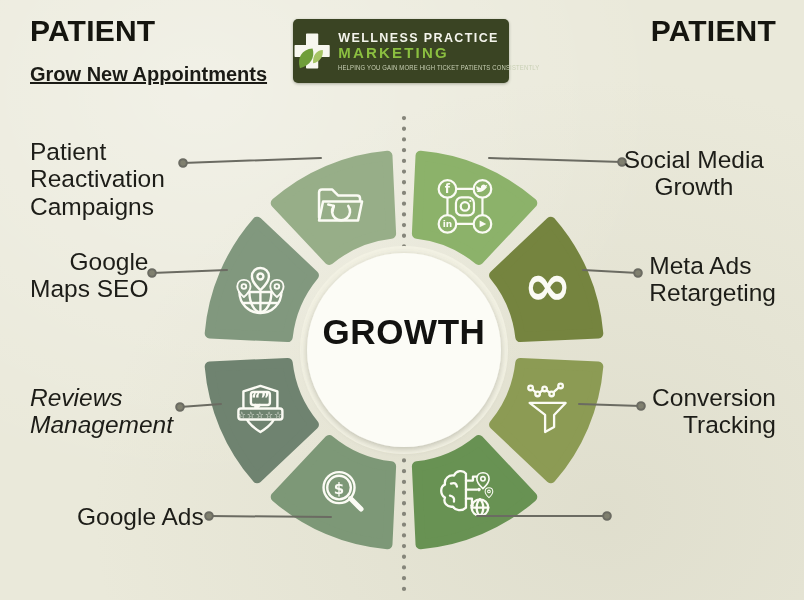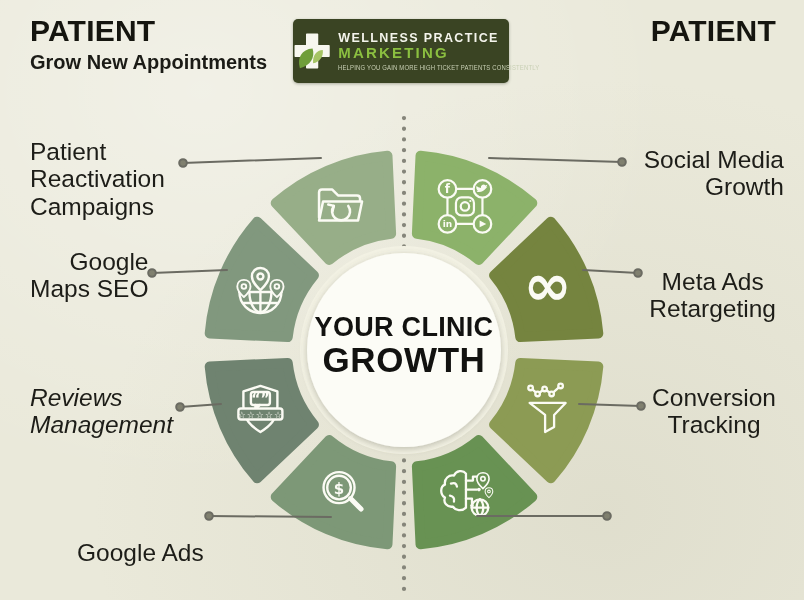--- a/index.html
+++ b/index.html
@@ -8,45 +8,45 @@
     background:#eae9da;
     background-image:
       radial-gradient(ellipse at 25% 15%, rgba(255,255,255,0.35), transparent 55%),
       radial-gradient(ellipse at 75% 85%, rgba(186,184,160,0.22), transparent 60%);
     font-family:"Liberation Sans", sans-serif;color:#1b1b16;
   }
   .hdr{position:absolute;top:15px;}
   .hdr-left{left:30px;text-align:left;}
   .hdr-right{right:28px;text-align:right;}
   .h-big{font-size:30px;font-weight:700;line-height:1.05;letter-spacing:0.2px;color:#15150f;}
-  .h-sub{font-size:20px;font-weight:700;margin-top:4px;color:#1b1b16;}
+  .h-sub{font-size:20px;font-weight:700;margin-top:16px;color:#1b1b16;text-decoration:underline;}
 
   .logo{position:absolute;left:293px;top:19px;width:216px;height:64px;background:#3a4423;
     border-radius:5px;display:flex;align-items:center;gap:7px;padding:0 0;box-sizing:border-box;
     box-shadow:0 1px 3px rgba(40,45,25,0.35);}
   .logo-text{display:flex;flex-direction:column;min-width:0;}
   .logo-line1{color:#f4f4ec;font-size:12.5px;font-weight:700;letter-spacing:1.4px;white-space:nowrap;}
   .logo-line2{color:#8bbf40;font-size:15px;font-weight:700;letter-spacing:2.2px;line-height:1.05;white-space:nowrap;}
   .logo-tagline{color:#c9d0b5;font-size:6.3px;letter-spacing:0.2px;margin-top:3px;white-space:nowrap;
     transform:scaleX(0.94);transform-origin:left center;}
 
   .wheel-svg{position:absolute;left:0;top:0;}
 
   .center-label{position:absolute;left:304px;top:313px;width:200px;text-align:center;color:#121210;}
   .center-line1{font-size:27px;font-weight:700;letter-spacing:0.3px;line-height:1.05;}
   .center-line2{font-size:35px;font-weight:700;letter-spacing:0.6px;line-height:1.1;}
 
   .callout{position:absolute;font-size:24.5px;line-height:1.12;white-space:pre-line;color:#1d1d18;}
   .c-react{left:30px;top:138px;}
   .c-maps{left:30px;top:248px;text-align:right;}
   .c-reviews{left:30px;top:384px;font-style:italic;}
-  .c-gads{left:77px;top:503px;margin-top:36px;}
-  .c-social{right:20px;top:146px;text-align:right;}
-  .c-meta{right:28px;top:268px;text-align:center;}
-  .c-conv{right:28px;top:384px;text-align:center;}
+  .c-gads{left:77px;top:503px;}
+  .c-social{right:40px;top:146px;text-align:center;}
+  .c-meta{right:28px;top:252px;text-align:left;}
+  .c-conv{right:28px;top:384px;text-align:right;}
   .c-ai{left:622px;top:503px;}
 </style>
 </head>
 <body>
 
 <div class="stage">
 
   <div class="hdr hdr-left">
     <div class="h-big">PATIENT</div>
     <div class="h-sub">Grow New Appointments</div>
@@ -201,21 +201,20 @@
       <circle cx="641" cy="406" r="3.8"></circle>
       <line x1="607" y1="516" x2="477" y2="516"></line>
       <circle cx="607" cy="516" r="3.8"></circle>
     </g>
 
     <circle cx="404" cy="350" r="104" fill="#f3f2e4"></circle>
     <circle cx="404" cy="350" r="97" fill="#fcfcf6" filter="url(#soft)"></circle>
   </svg>
 
   <div class="center-label">
-    <div class="center-line1">YOUR CLINIC</div>
     <div class="center-line2">GROWTH</div>
   </div>
 
   <div class="callout c-react">Patient
 Reactivation
 Campaigns</div>
   <div class="callout c-maps">Google
 Maps SEO</div>
   <div class="callout c-reviews">Reviews
 Management</div>

